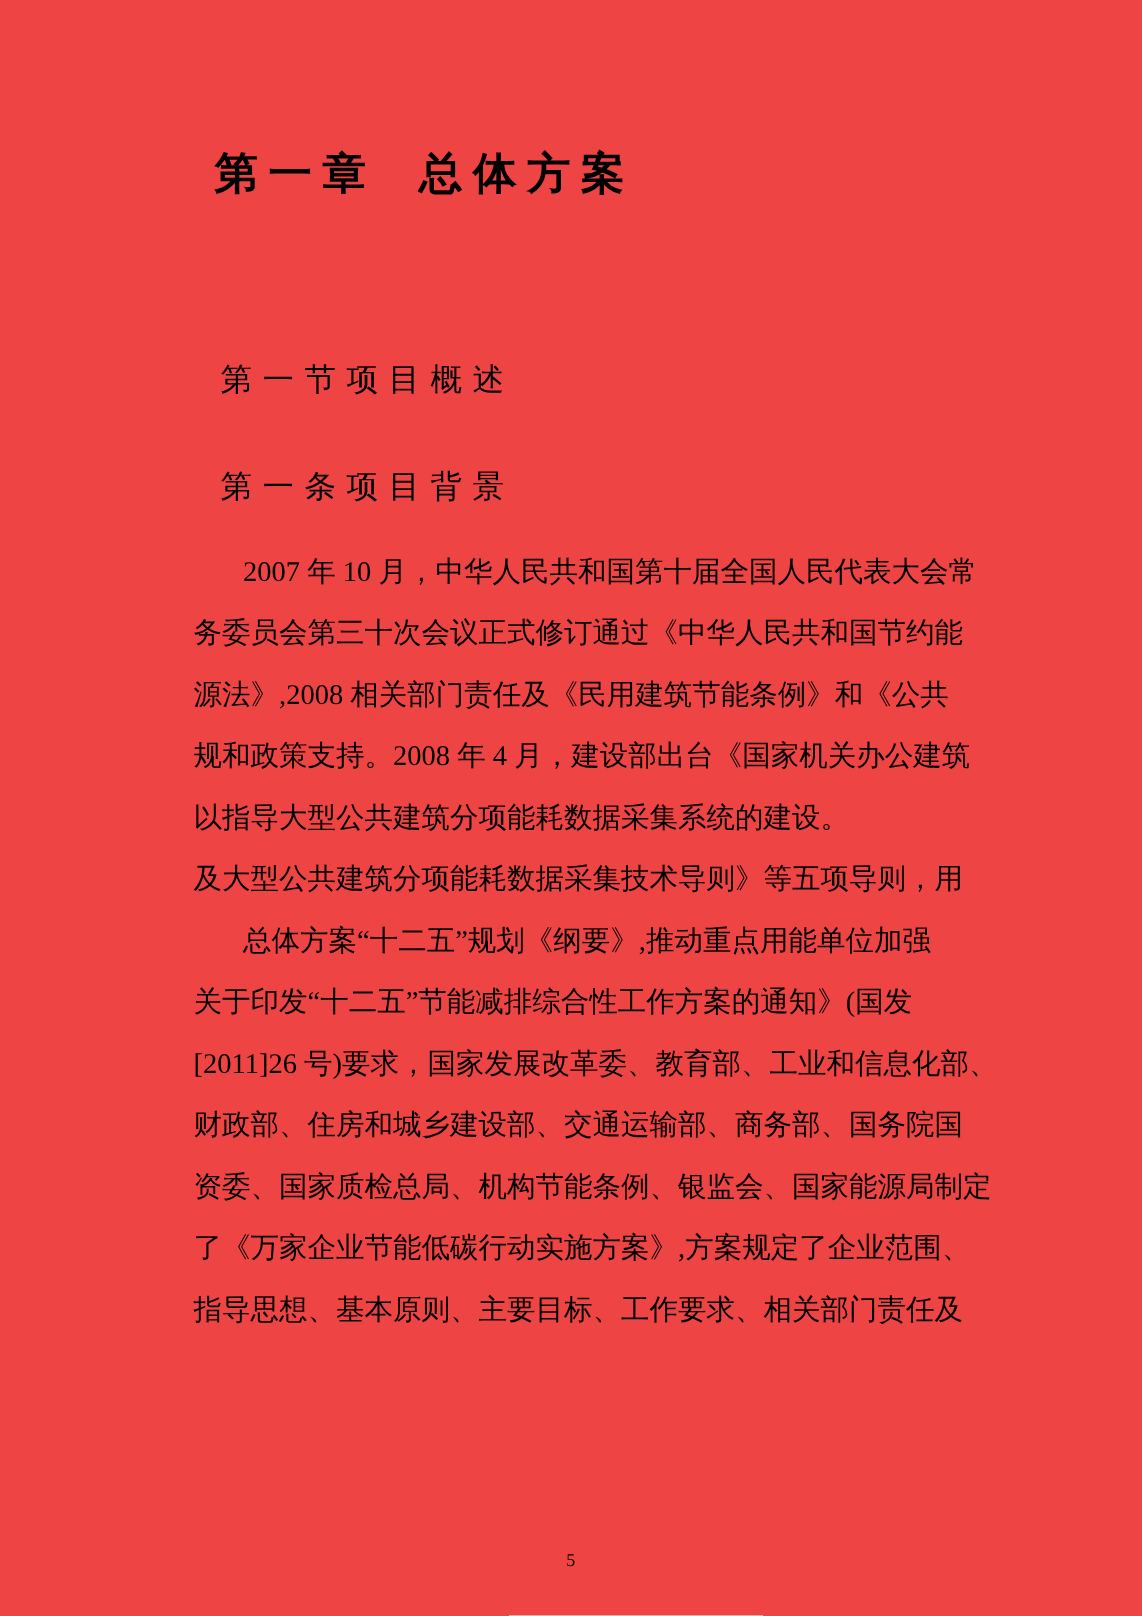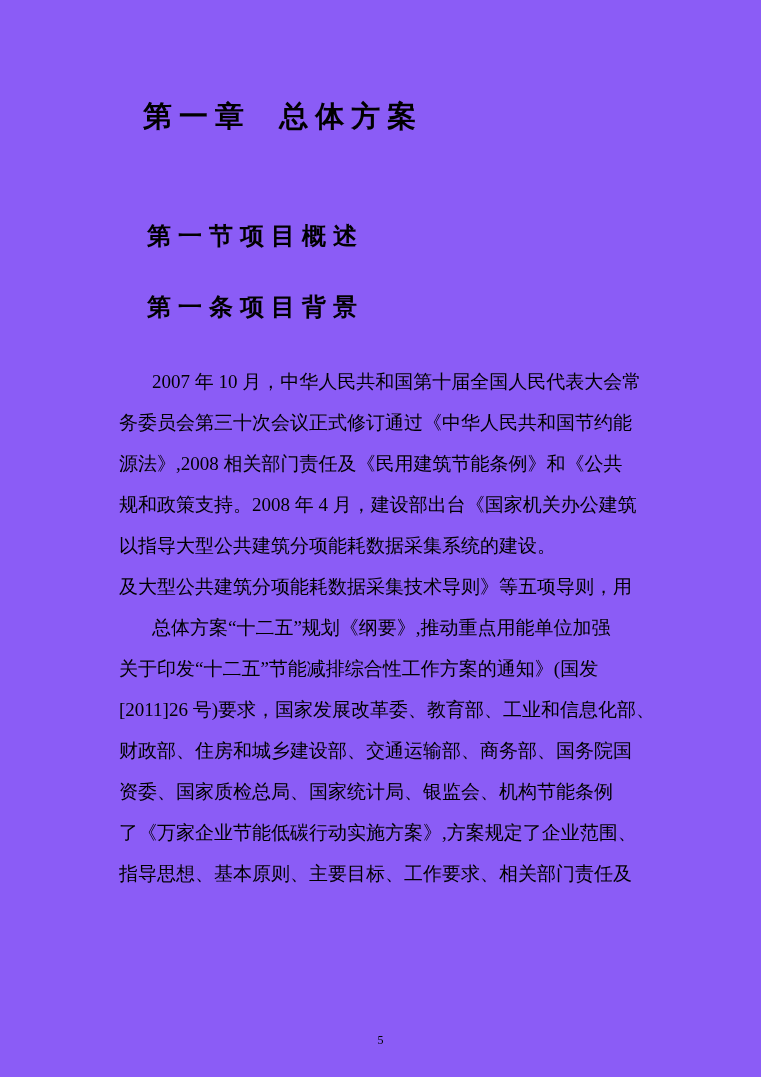--- a/index.html
+++ b/index.html
@@ -4,58 +4,60 @@
 <style>
   html, body {
     margin: 0;
     padding: 0;
     background: #ffffff;
   }
   .page {
     position: relative;
     width: 761px;
     height: 1077px;
-    background: #8b5cf6;
+    background: #ef4444;
     color: #000000;
     font-family: "Liberation Serif", "DejaVu Serif", serif;
     overflow: hidden;
   }
   .doc-title {
     position: absolute;
     left: 143px;
     top: 99px;
     font-size: 29px;
     line-height: 34px;
     font-weight: bold;
     letter-spacing: 7px;
     word-spacing: 14px;
     white-space: nowrap;
   }
   .heading {
     position: absolute;
     left: 147px;
-    font-size: 24px;
+    font-size: 21px;
     line-height: 24px;
-    font-weight: bold;
+    font-weight: normal;
     letter-spacing: 7px;
     white-space: nowrap;
+    margin-top: 17px;
   }
   .heading-section { top: 224px; }
   .heading-article { top: 295px; }
   .body-text {
     position: absolute;
     left: 119px;
     top: 361px;
     width: 528px;
   }
   .line {
     height: 41px;
     line-height: 41px;
     font-size: 19px;
     white-space: nowrap;
+    margin-left: 10px;
   }
   .line.indent {
     padding-left: 33px;
   }
   .page-number {
     position: absolute;
     left: 0;
     right: 0;
     top: 1033px;
     text-align: center;
@@ -80,20 +82,20 @@
         <div class="line">源法》,2008 相关部门责任及《民用建筑节能条例》和《公共</div>
         <div class="line">规和政策支持。2008 年 4 月，建设部出台《国家机关办公建筑</div>
         <div class="line">以指导大型公共建筑分项能耗数据采集系统的建设。</div>
         <div class="line">及大型公共建筑分项能耗数据采集技术导则》等五项导则，用</div>
       </div>
       <div>
         <div class="line indent">总体方案“十二五”规划《纲要》,推动重点用能单位加强</div>
         <div class="line">关于印发“十二五”节能减排综合性工作方案的通知》(国发</div>
         <div class="line">[2011]26 号)要求，国家发展改革委、教育部、工业和信息化部、</div>
         <div class="line">财政部、住房和城乡建设部、交通运输部、商务部、国务院国</div>
-        <div class="line">资委、国家质检总局、国家统计局、银监会、机构节能条例</div>
+        <div class="line">资委、国家质检总局、机构节能条例、银监会、国家能源局制定</div>
         <div class="line">了《万家企业节能低碳行动实施方案》,方案规定了企业范围、</div>
         <div class="line">指导思想、基本原则、主要目标、工作要求、相关部门责任及</div>
       </div>
     </div>
 
   <div class="page-number">5</div>
 </div>
 
 </body></html>

